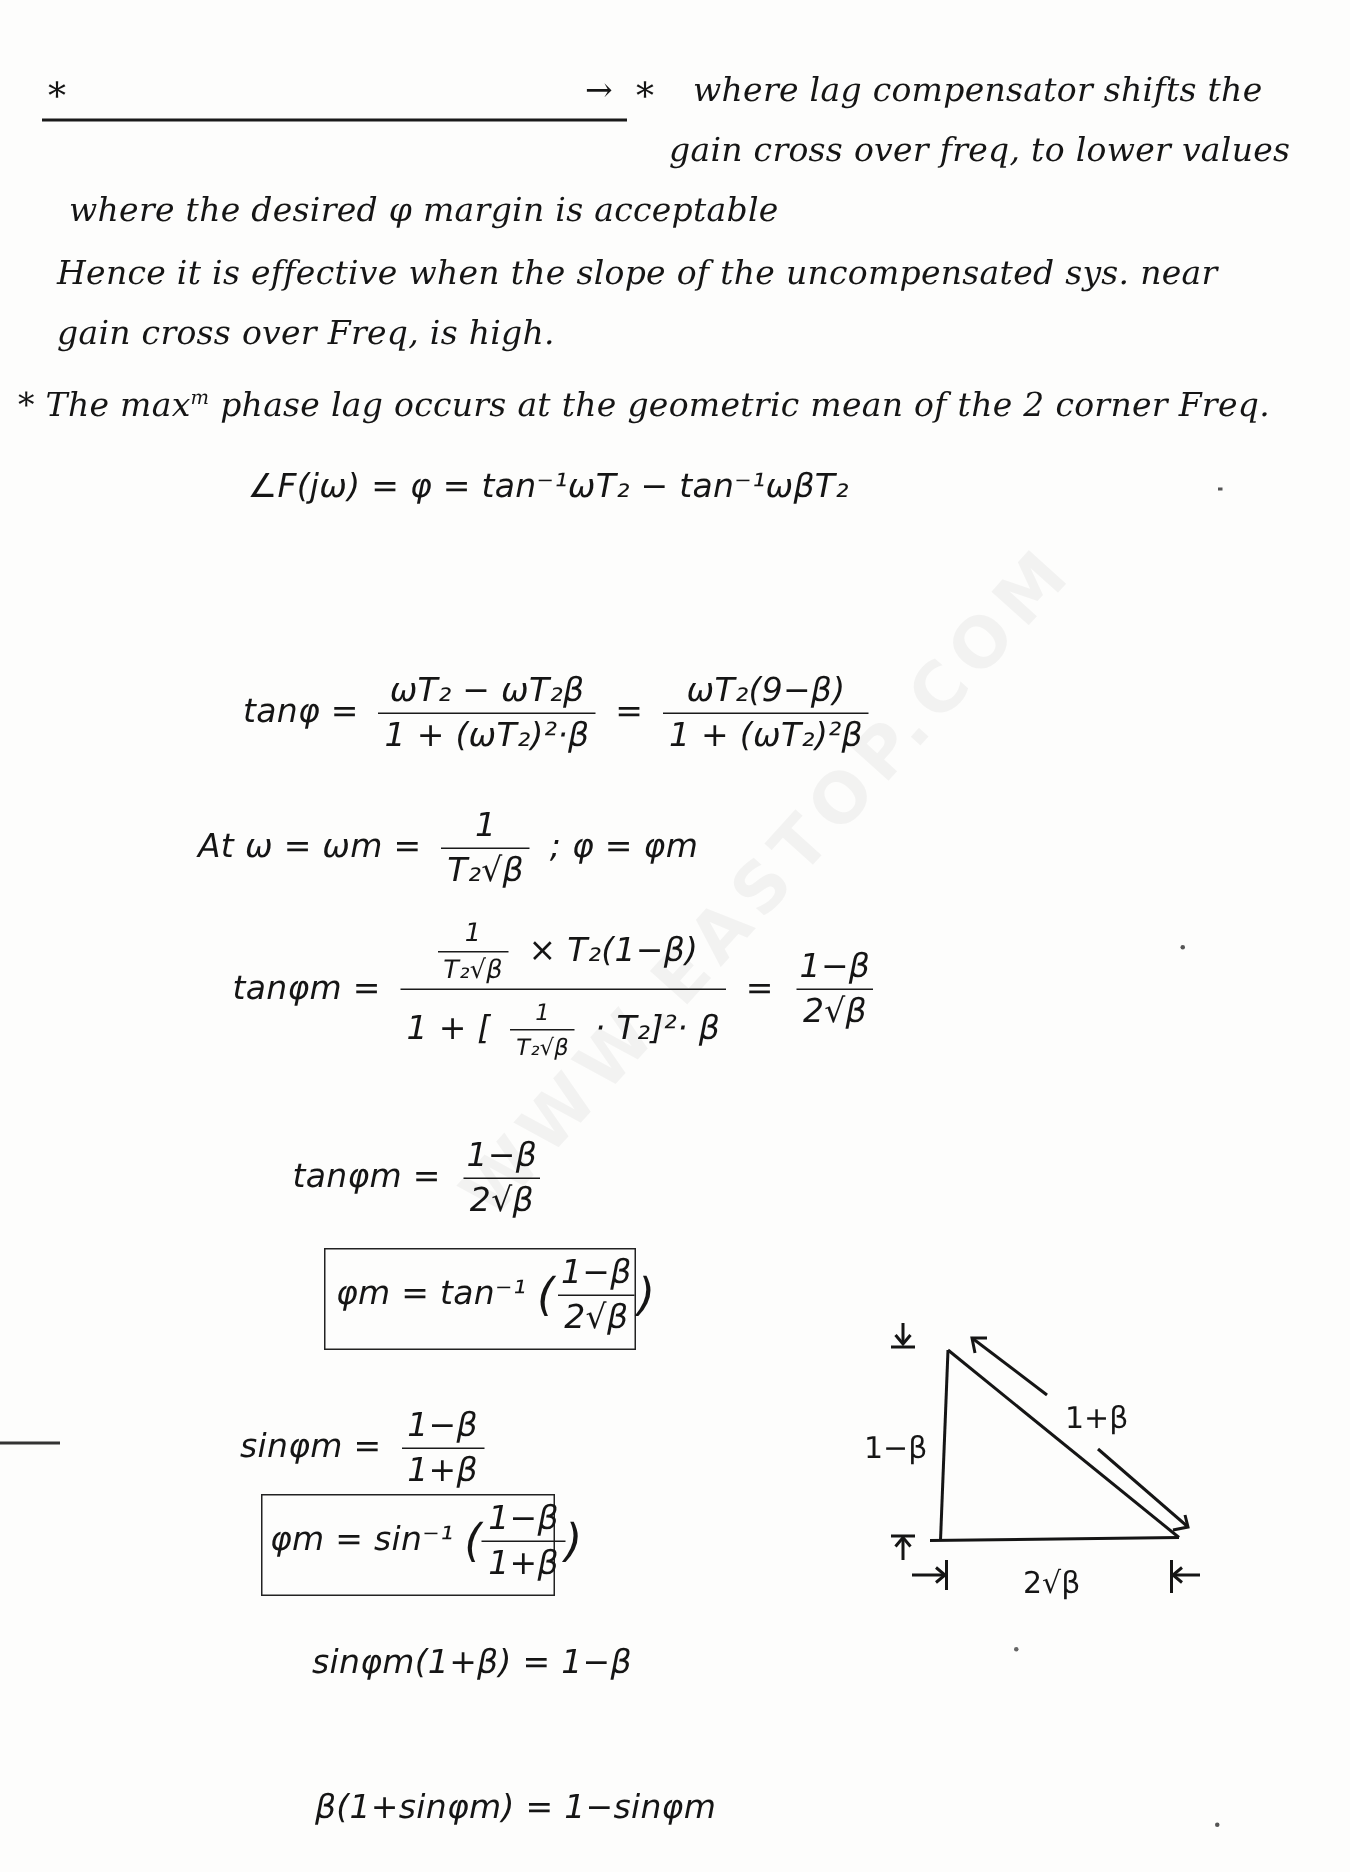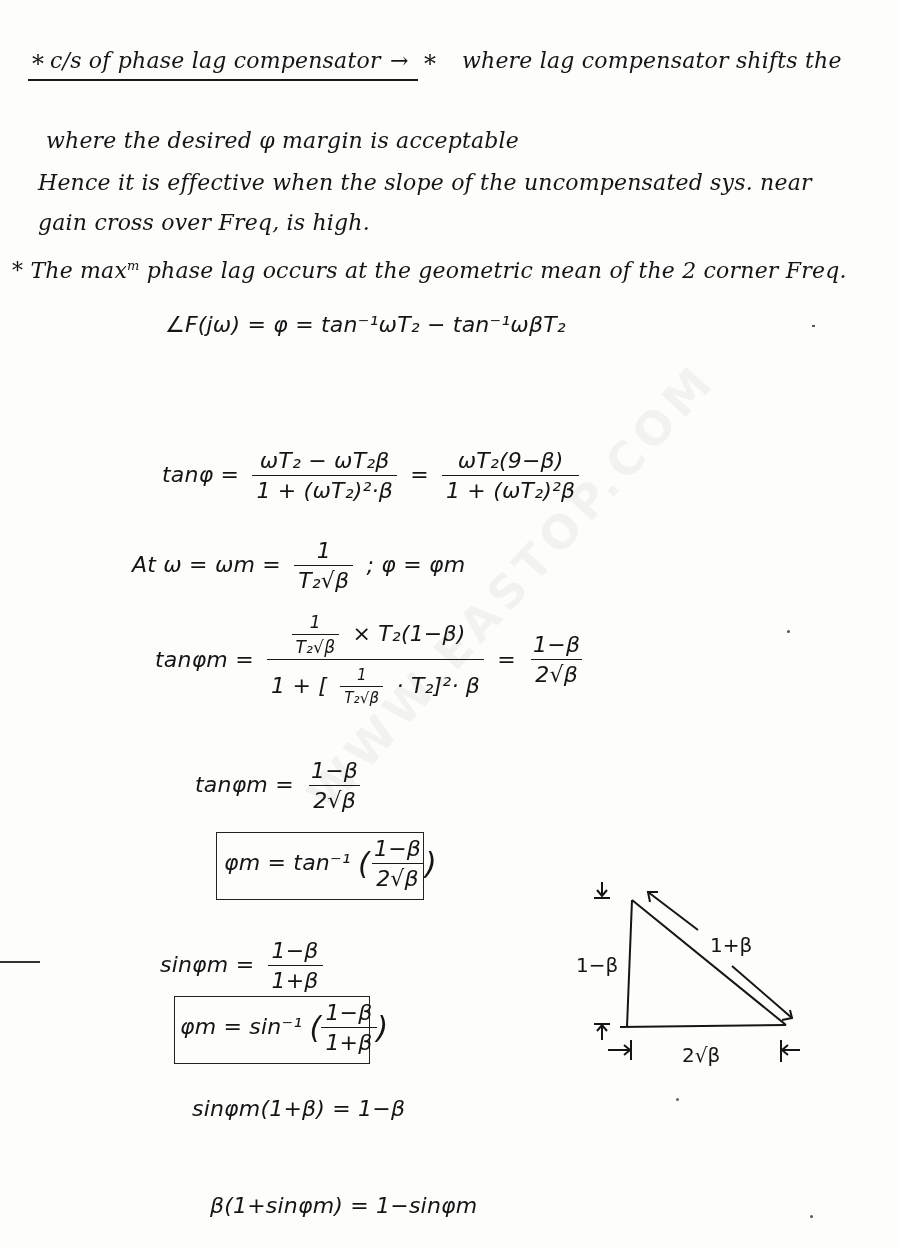--- a/index.html
+++ b/index.html
@@ -41,25 +41,25 @@
   .diag-label { font-family: "DejaVu Sans", sans-serif; font-size: 20px; fill: #151515; }
 </style>
 </head>
 <body>
 
 <div class="page">
 
   <div class="watermark">WWW.EASTOP.COM</div>
 
   <span class="hw line" style="left:32px; top:50px; font-size:24px;">*</span>
-  <span class="hw line" style="left:50px; top:48px; font-size:22px;">c/s of phase lag compensator</span>
   <span class="hw line" style="left:390px; top:48px;">→</span>
   <div class="heading-underline" style="left:28px; top:79px; width:390px;"></div>
   <span class="hw line" style="left:424px; top:50px; font-size:24px;">*</span>
   <span class="hw line" style="left:462px; top:48px;">where lag compensator shifts the</span>
+  <span class="hw line" style="left:446px; top:88px;">gain cross over freq, to lower values</span>
 
   <span class="hw line" style="left:46px; top:128px;">where the desired φ margin is acceptable</span>
   <span class="hw line" style="left:38px; top:170px;">Hence it is effective when the slope of the uncompensated sys. near</span>
   <span class="hw line" style="left:38px; top:210px;">gain cross over Freq, is high.</span>
 
   <span class="hw line" style="left:12px; top:258px;">
     <span>*</span>
     <span>The max</span><span class="sup">m</span><span> phase lag occurs at the geometric mean of the 2 corner Freq.</span>
   </span>
 
@@ -142,21 +142,21 @@
 
   <div class="box" style="left:174px; top:996px; width:194px; height:66px;"></div>
   <div class="hw eq" style="left:180px; top:1000px;">
     <span>φm = sin⁻¹</span>
     <span style="font-size:30px; vertical-align:middle;">(</span><span class="frac" style="margin:0;">
       <span class="num">1−β</span>
       <span class="den">1+β</span>
     </span><span style="font-size:30px; vertical-align:middle;">)</span>
   </div>
 
-  <span class="hw eq" style="left:192px; top:1096px;">sinφm(1+β) = 1−β</span>
+  <span class="hw eq" style="left:208px; top:1096px;">sinφm(1+β) = 1−β</span>
   <span class="hw eq" style="left:210px; top:1193px;">β(1+sinφm) = 1−sinφm</span>
 
   <svg class="diagram" width="250" height="210" viewBox="0 0 250 210">
     <g stroke="#151515" stroke-width="2" fill="none">
 
       <line x1="62" y1="30" x2="57" y2="157"></line>
       <line x1="50" y1="157" x2="216" y2="155"></line>
       <line x1="62" y1="30" x2="216" y2="155"></line>
 
       <line x1="78" y1="22" x2="128" y2="60"></line>

